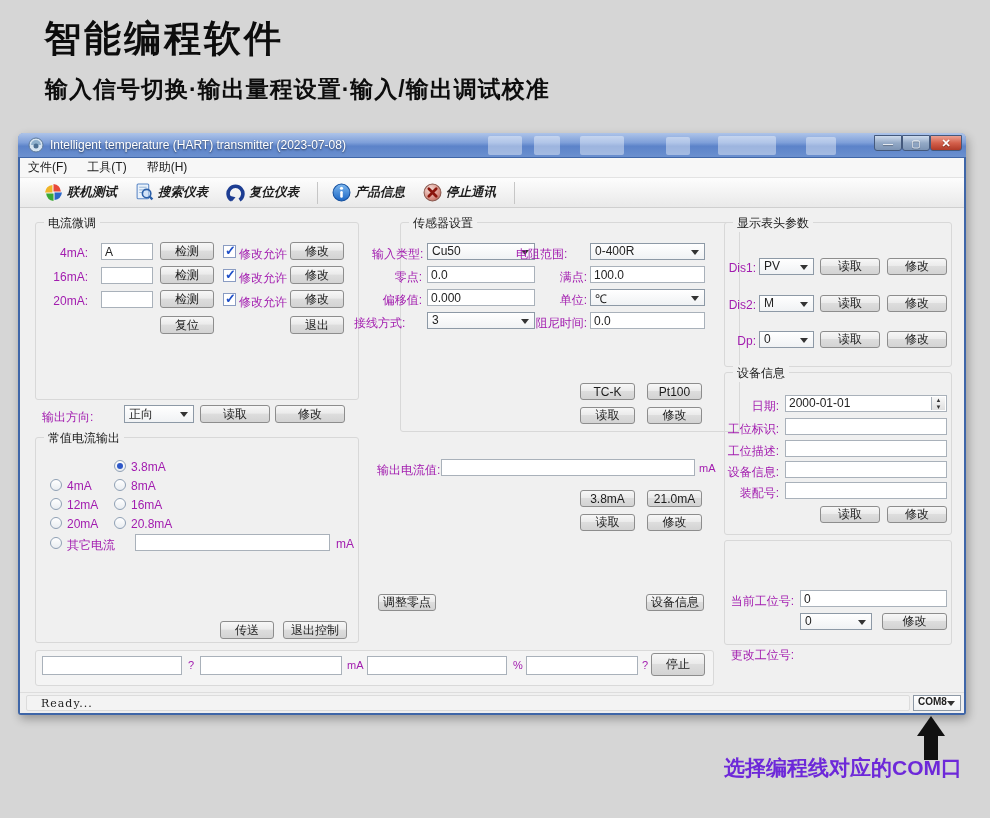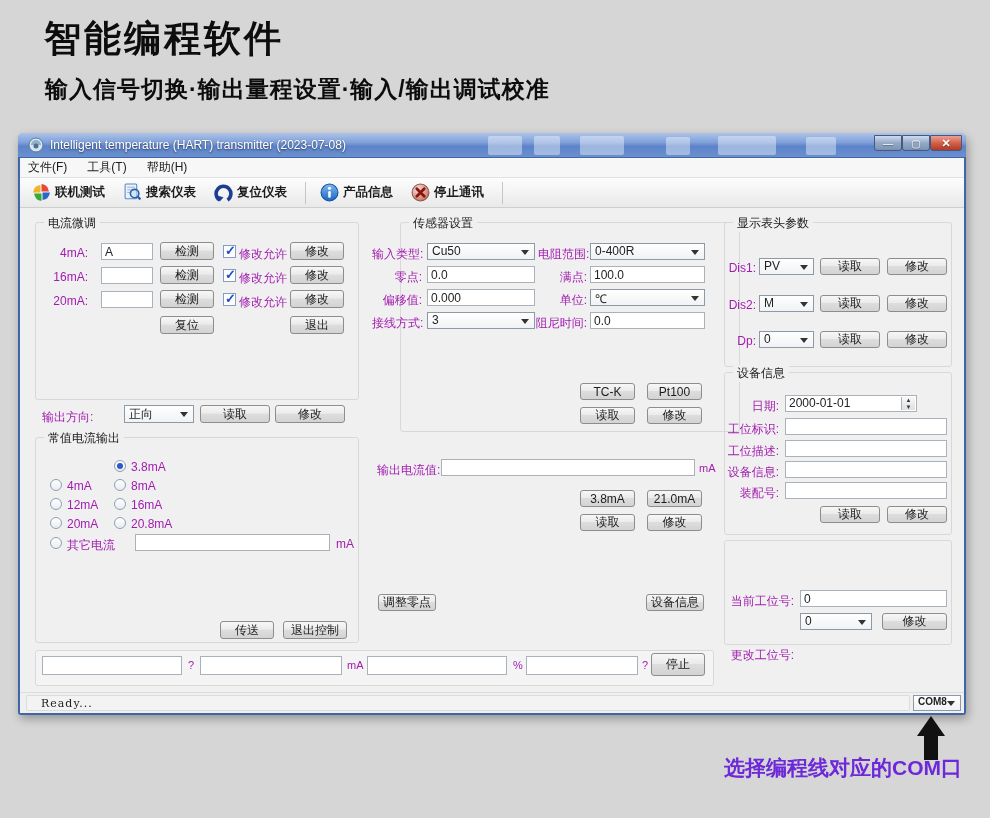--- a/index.html
+++ b/index.html
@@ -23,21 +23,21 @@
   .capbtn { top:2px; height:16px; border:1px solid #44597c; border-radius:0 0 3px 3px;
             display:flex; align-items:center; justify-content:center; color:#fff; font-size:10px;
             background:linear-gradient(#cfdcee, #93a9c6 50%, #7b93b4); text-shadow:0 1px 1px rgba(0,0,0,.4); }
   .capbtn.close { background:linear-gradient(#eba193, #d4604b 50%, #b03a28); font-size:11px; font-weight:bold; }
 
   .menubar { left:0; top:23px; right:0; height:20px; background:#f7f7f7; border-bottom:1px solid #e3e3e3;
              display:flex; align-items:center; padding-left:8px; gap:20px; }
   .menu-item { font-size:12px; color:#1c1c1c; }
 
   .toolbar { left:0; top:43px; right:0; height:30px; background:linear-gradient(#fdfdfd, #e9e9e9);
-             border-bottom:1px solid #cfcfcf; display:flex; align-items:center; padding-left:8px; gap:6px; }
+             border-bottom:1px solid #cfcfcf; display:flex; align-items:center; padding-left:20px; gap:6px;font-style:italic; }
   .tool-item { display:flex; align-items:center; gap:4px; padding:2px 8px 2px 4px; }
   .tool-label { font-size:12.5px; font-weight:bold; color:#1c1c1c; white-space:nowrap; }
   .tool-sep { width:1px; height:22px; background:#c6c6c6; margin:0 4px; }
 
   .client { left:0; top:73px; right:0; bottom:21px; background:#f0f0f0; }
 
   
   .grp { border:1px solid #d8d8d8; border-radius:3px; }
   .grp-title { position:absolute; top:-8px; left:8px; background:#f0f0f0; padding:0 4px;
                font-size:12px; color:#1a1a1a; white-space:nowrap; }
@@ -230,35 +230,35 @@
   <div class="abs btn" style="left:200px;top:486px;width:54px;height:18px;">传送</div>
   <div class="abs btn" style="left:263px;top:486px;width:64px;height:18px;">退出控制</div>
 
   <div class="abs grp" style="left:350px;top:87px;width:340px;height:210px;margin-left:30px;">
     <span class="grp-title">传感器设置</span>
   </div>
   <div class="abs lbl lblr" style="left:352px;top:111px;width:50px;">输入类型:</div>
   <div class="abs combo" style="left:407px;top:108px;width:108px;height:17px;">
       <span>Cu50</span>
     </div>
-  <div class="abs lbl lblr" style="left:518px;top:111px;width:50px;">电阻范围:</div>
+  <div class="abs lbl lblr" style="left:496px;top:111px;width:50px;">电阻范围:</div>
   <div class="abs combo" style="left:570px;top:108px;width:115px;height:17px;">
       <span>0-400R</span>
     </div>
   <div class="abs lbl lblr" style="left:352px;top:134px;width:50px;">零点:</div>
   <input class="abs inp" style="left: 407px; top: 131px; width: 108px; height: 17px;" value="0.0">
   <div class="abs lbl lblr" style="left:517px;top:134px;width:50px;">满点:</div>
   <input class="abs inp" style="left: 570px; top: 131px; width: 115px; height: 17px;" value="100.0">
   <div class="abs lbl lblr" style="left:352px;top:157px;width:50px;">偏移值:</div>
   <input class="abs inp" style="left: 407px; top: 154px; width: 108px; height: 17px;" value="0.000">
   <div class="abs lbl lblr" style="left:517px;top:157px;width:50px;">单位:</div>
   <div class="abs combo" style="left:570px;top:154px;width:115px;height:17px;">
       <span>℃</span>
     </div>
-  <div class="abs lbl lblr" style="left:352px;top:180px;width:50px;text-align:right;">接线方式:</div>
+  <div class="abs lbl lblr" style="left:334px;top:180px;width:50px;text-align:right;">接线方式:</div>
   <div class="abs combo" style="left:407px;top:177px;width:108px;height:17px;">
       <span>3</span>
     </div>
   <div class="abs lbl lblr" style="left:511px;top:180px;width:56px;">阻尼时间:</div>
   <input class="abs inp" style="left: 570px; top: 177px; width: 115px; height: 17px;" value="0.0">
   <div class="abs btn" style="left:560px;top:248px;width:55px;height:17px;">TC-K</div>
   <div class="abs btn" style="left:627px;top:248px;width:55px;height:17px;">Pt100</div>
   <div class="abs btn" style="left:560px;top:272px;width:55px;height:17px;">读取</div>
   <div class="abs btn" style="left:627px;top:272px;width:55px;height:17px;">修改</div>
 
@@ -292,21 +292,21 @@
   <div class="abs combo" style="left:739px;top:196px;width:55px;height:17px;">
       <span>0</span>
     </div>
   <div class="abs btn" style="left:800px;top:196px;width:60px;height:17px;">读取</div>
   <div class="abs btn" style="left:867px;top:196px;width:60px;height:17px;">修改</div>
 
   <div class="abs grp" style="left:704px;top:237px;width:228px;height:163px;">
     <span class="grp-title">设备信息</span>
   </div>
   <div class="abs lbl lblr" style="left:700px;top:263px;width:59px;">日期:</div>
-  <div class="abs inp" style="left:765px;top:260px;width:132px;height:17px;line-height:15px;">
+  <div class="abs inp" style="left:765px;top:260px;width:162px;height:17px;line-height:15px;">
     <span>2000-01-01</span>
     <div class="spin">
         <span>▲</span>
         <span>▼</span>
       </div>
   </div>
   <div class="abs lbl lblr" style="left:700px;top:286px;width:59px;">工位标识:</div>
   <input class="abs inp" style="left: 765px; top: 283px; width: 162px; height: 17px;" value="">
   <div class="abs lbl lblr" style="left:700px;top:308px;width:59px;">工位描述:</div>
   <input class="abs inp" style="left: 765px; top: 305px; width: 162px; height: 17px;" value="">

